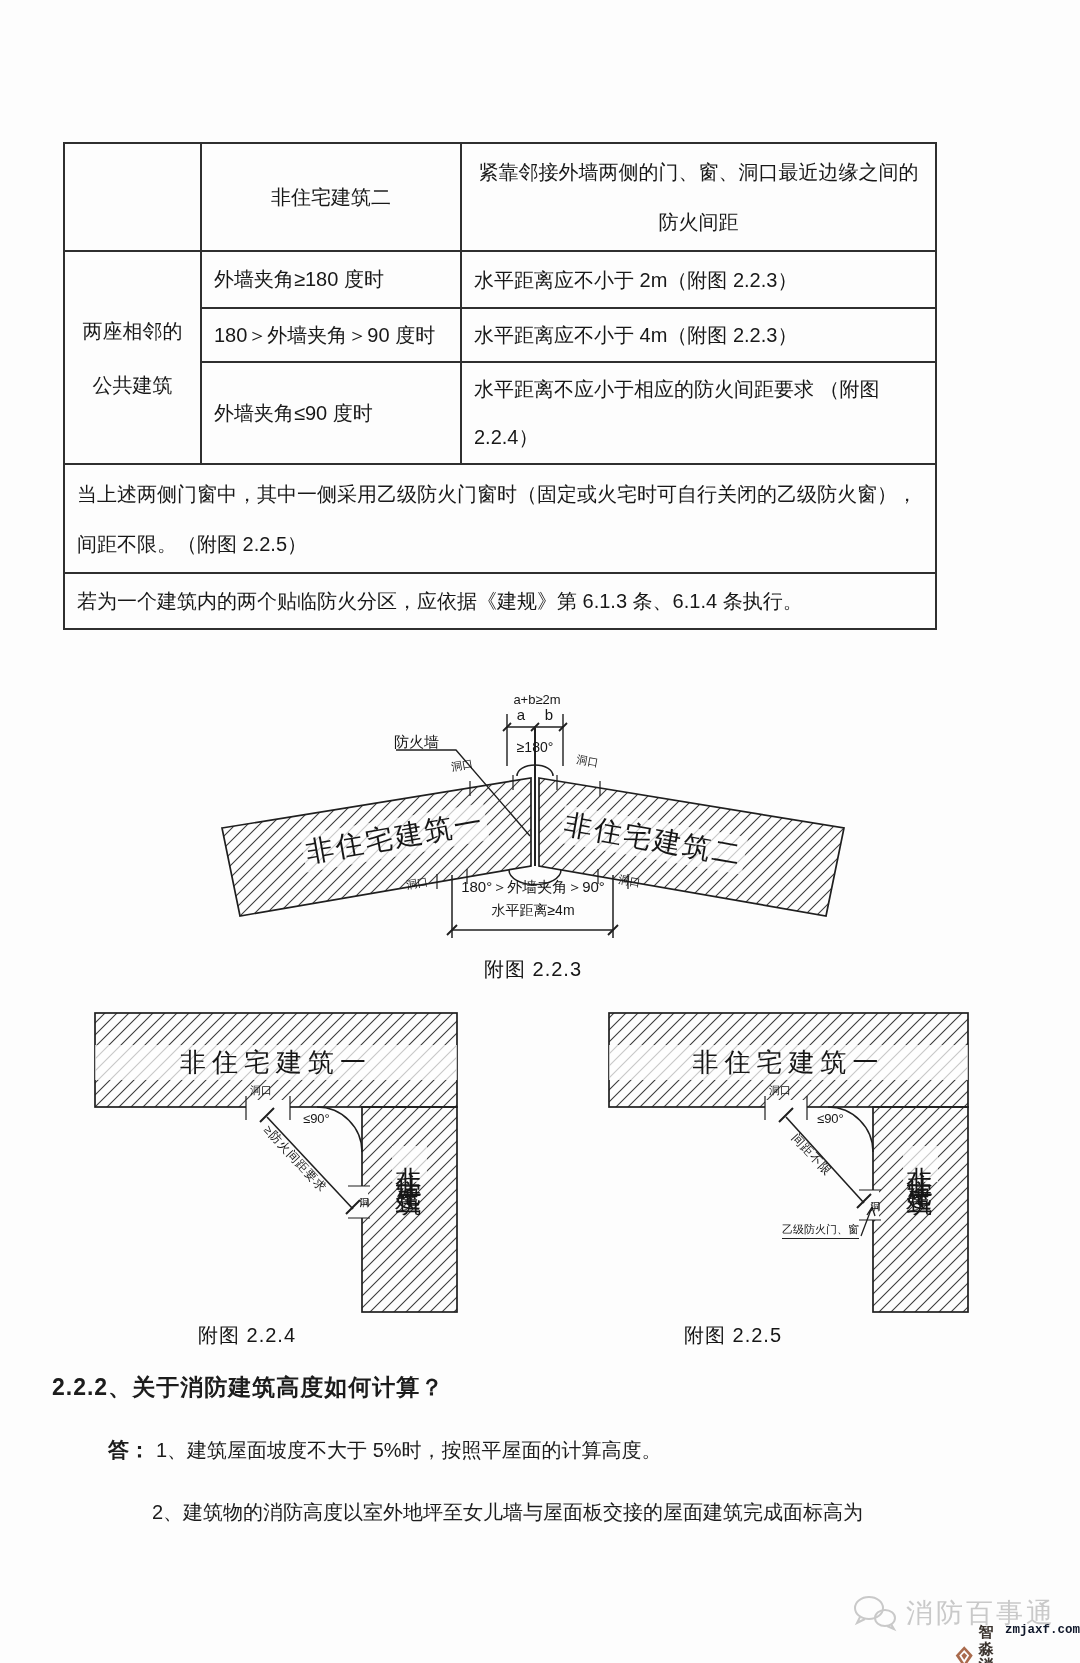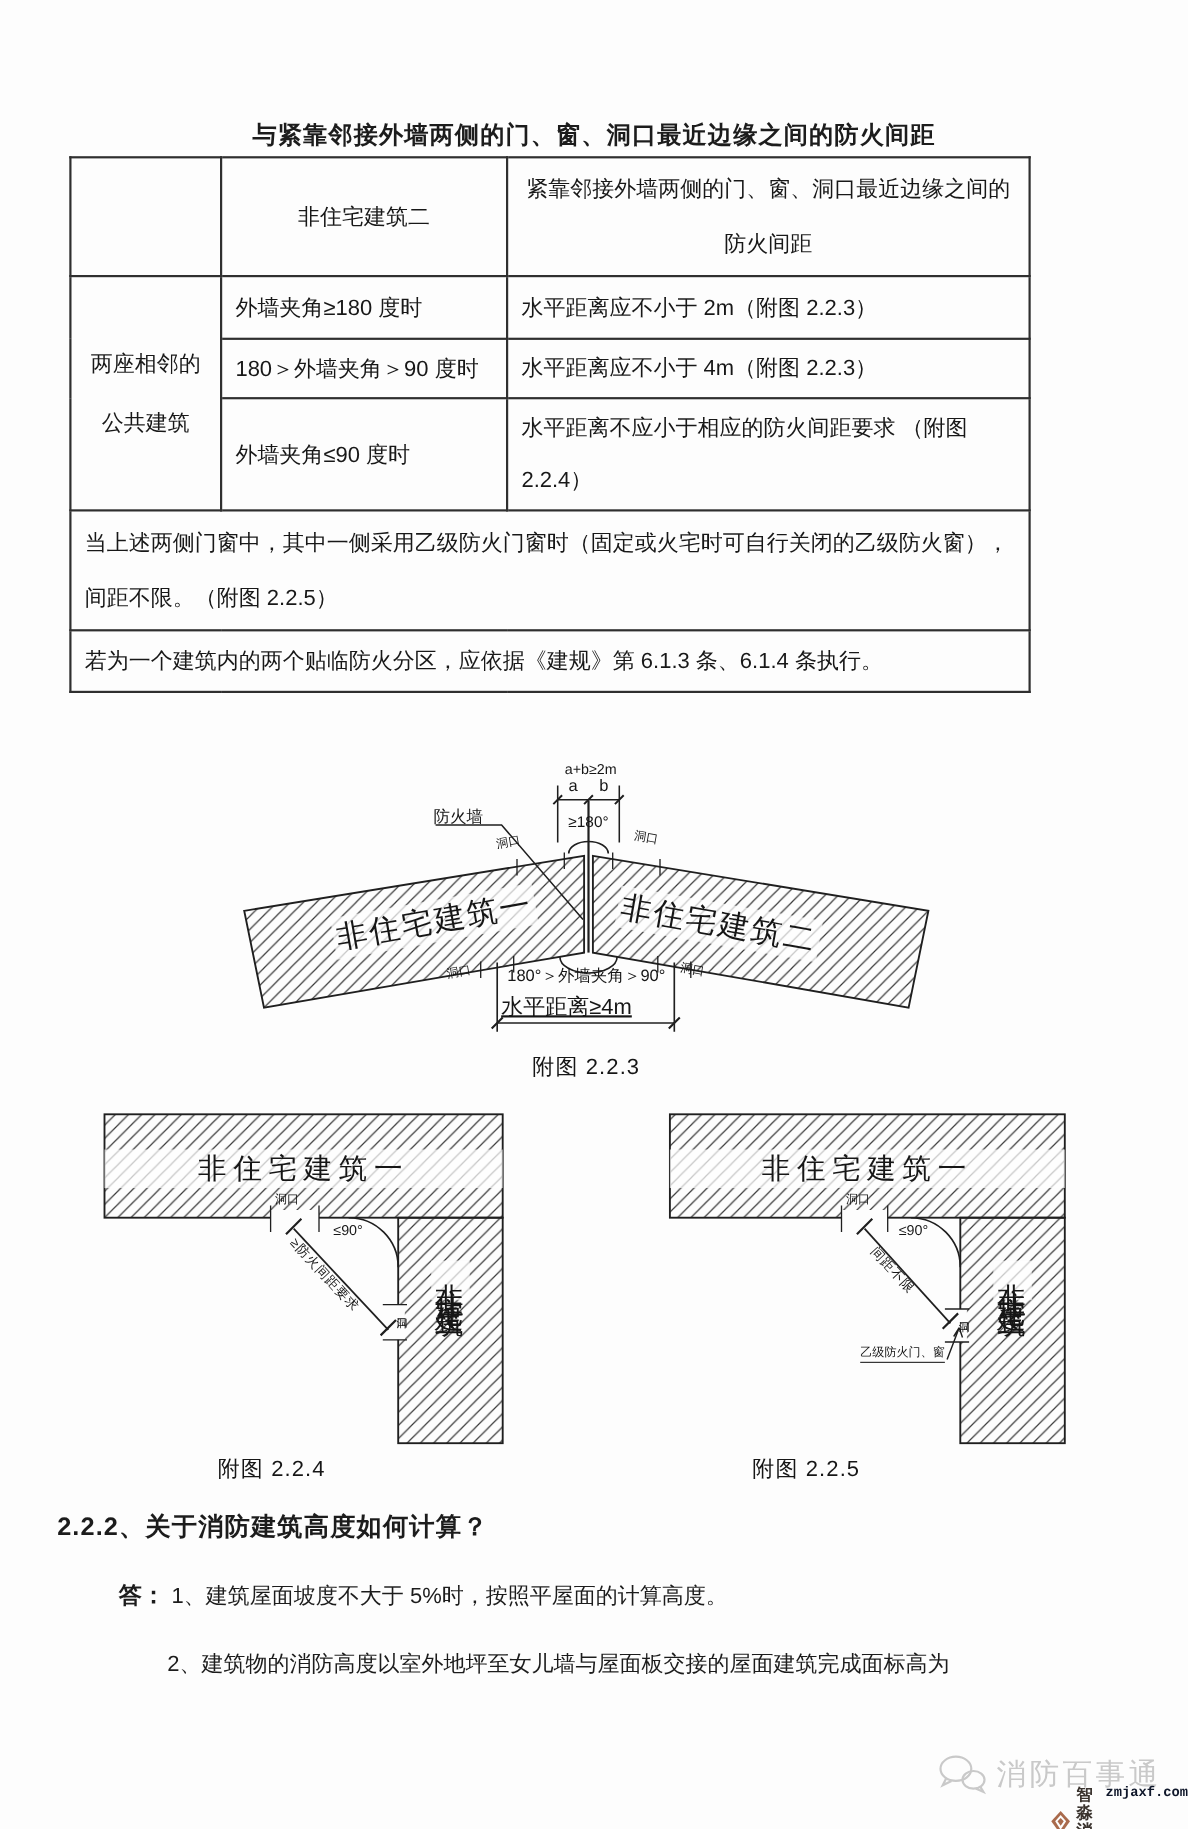--- a/index.html
+++ b/index.html
@@ -55,21 +55,20 @@
   .logo{display:flex;align-items:center;gap:5px;}
   .logo-col{display:flex;line-height:1.1;}
   .logo-name{font-weight:bold;font-size:15px;color:#3a332e;letter-spacing:2px;}
   .logo-site{font-weight:bold;font-size:12.5px;color:#0f172a;font-family:"Liberation Mono","DejaVu Sans Mono",monospace;}
 </style>
 </head>
 <body>
 
 <div class="page">
 
-  <div class="abs center bold" style="left:0;top:108px;width:1080px;font-size:22px;letter-spacing:1px;">与紧靠邻接外墙两侧的门、窗、洞口最近边缘之间的防火间距</div>
 
   <table class="spec">
     <colgroup>
         <col style="width:137px">
         <col style="width:260px">
         <col style="width:475px">
       </colgroup>
     <tbody>
         <tr style="height:108px">
       <td class="c1"></td>
@@ -141,21 +140,21 @@
     <div class="lbl center" style="left:507px;top:66px;width:28px;font-size:15px;">a</div>
     <div class="lbl center" style="left:535px;top:66px;width:28px;font-size:15px;">b</div>
     <div class="lbl center" style="left:485px;top:99px;width:100px;font-size:14px;">≥180°</div>
     <div class="lbl open-lbl rotl" style="left:450px;top:120px;">洞口</div>
     <div class="lbl open-lbl rotr" style="left:578px;top:112px;">洞口</div>
     <div class="lbl open-lbl rotl" style="left:405px;top:238px;">洞口</div>
     <div class="lbl open-lbl rotr" style="left:620px;top:232px;">洞口</div>
     <div class="lbl bigbld rotl" style="left:300px;top:195px;">非住宅建筑一</div>
     <div class="lbl bigbld rotr" style="left:565px;top:165px;">非住宅建筑二</div>
     <div class="lbl center" style="left:433px;top:238px;width:200px;font-size:15px;">180°＞外墙夹角＞90°</div>
-    <div class="lbl center" style="left:432px;top:262px;width:166px;font-size:20px;text-decoration:underline;">水平距离≥4m</div>
+    <div class="lbl center" style="left:450px;top:262px;width:166px;font-size:14px;">水平距离≥4m</div>
     <div class="lbl center caption" style="left:433px;top:316px;width:200px;">附图 2.2.3</div>
   </div>
 
   <div class="fig" style="left:60px;top:950px;width:440px;height:405px;">
     <svg width="440" height="405" viewBox="0 0 440 405">
       <defs>
         <pattern id="hatchB" width="12" height="12" patternUnits="userSpaceOnUse">
           <path d="M0,12 L12,0 M-3,3 L3,-3 M9,15 L15,9" stroke="#3a3a3a" stroke-width="1.1" fill="none"></path>
         </pattern>
       </defs>

